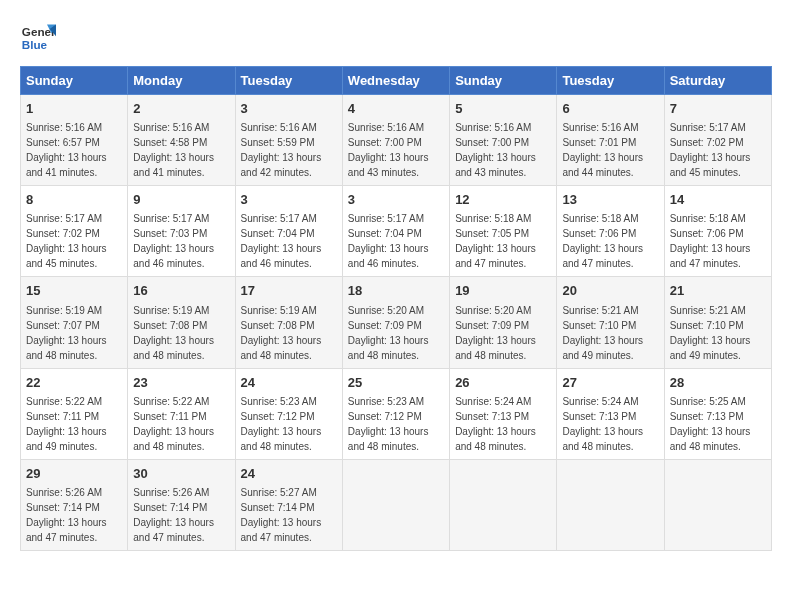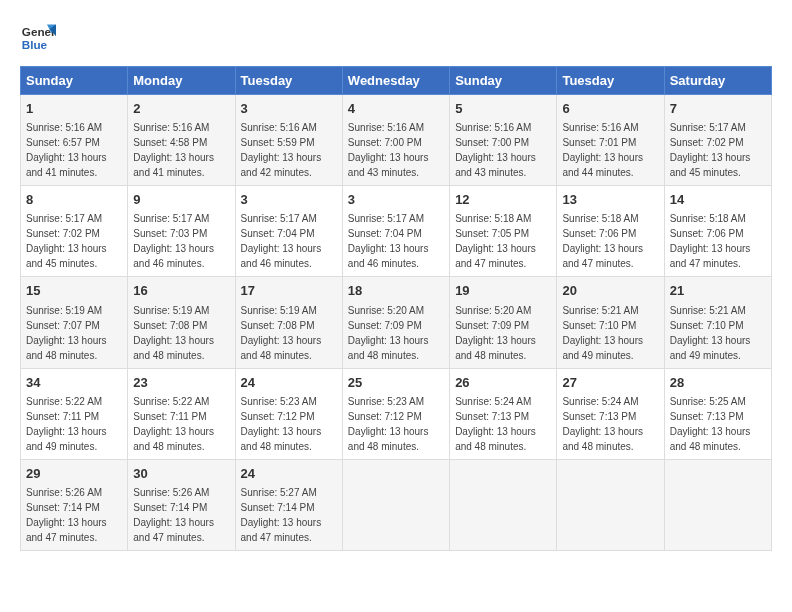--- a/index.html
+++ b/index.html
@@ -135,21 +135,21 @@
       <tr>
         <td><span class="day-num">15</span><span class="day-info">Sunrise: 5:19 AM</span><br><span class="day-info">Sunset: 7:07 PM</span><br><span class="day-info">Daylight: 13 hours and 48 minutes.</span></td>
         <td><span class="day-num">16</span><span class="day-info">Sunrise: 5:19 AM</span><br><span class="day-info">Sunset: 7:08 PM</span><br><span class="day-info">Daylight: 13 hours and 48 minutes.</span></td>
         <td><span class="day-num">17</span><span class="day-info">Sunrise: 5:19 AM</span><br><span class="day-info">Sunset: 7:08 PM</span><br><span class="day-info">Daylight: 13 hours and 48 minutes.</span></td>
         <td><span class="day-num">18</span><span class="day-info">Sunrise: 5:20 AM</span><br><span class="day-info">Sunset: 7:09 PM</span><br><span class="day-info">Daylight: 13 hours and 48 minutes.</span></td>
         <td><span class="day-num">19</span><span class="day-info">Sunrise: 5:20 AM</span><br><span class="day-info">Sunset: 7:09 PM</span><br><span class="day-info">Daylight: 13 hours and 48 minutes.</span></td>
         <td><span class="day-num">20</span><span class="day-info">Sunrise: 5:21 AM</span><br><span class="day-info">Sunset: 7:10 PM</span><br><span class="day-info">Daylight: 13 hours and 49 minutes.</span></td>
         <td><span class="day-num">21</span><span class="day-info">Sunrise: 5:21 AM</span><br><span class="day-info">Sunset: 7:10 PM</span><br><span class="day-info">Daylight: 13 hours and 49 minutes.</span></td>
       </tr>
       <tr>
-        <td><span class="day-num">34</span><span class="day-info">Sunrise: 5:22 AM</span><br><span class="day-info">Sunset: 7:11 PM</span><br><span class="day-info">Daylight: 13 hours and 49 minutes.</span></td>
+        <td><span class="day-num">22</span><span class="day-info">Sunrise: 5:22 AM</span><br><span class="day-info">Sunset: 7:11 PM</span><br><span class="day-info">Daylight: 13 hours and 49 minutes.</span></td>
         <td><span class="day-num">23</span><span class="day-info">Sunrise: 5:22 AM</span><br><span class="day-info">Sunset: 7:11 PM</span><br><span class="day-info">Daylight: 13 hours and 48 minutes.</span></td>
         <td><span class="day-num">24</span><span class="day-info">Sunrise: 5:23 AM</span><br><span class="day-info">Sunset: 7:12 PM</span><br><span class="day-info">Daylight: 13 hours and 48 minutes.</span></td>
         <td><span class="day-num">25</span><span class="day-info">Sunrise: 5:23 AM</span><br><span class="day-info">Sunset: 7:12 PM</span><br><span class="day-info">Daylight: 13 hours and 48 minutes.</span></td>
         <td><span class="day-num">26</span><span class="day-info">Sunrise: 5:24 AM</span><br><span class="day-info">Sunset: 7:13 PM</span><br><span class="day-info">Daylight: 13 hours and 48 minutes.</span></td>
         <td><span class="day-num">27</span><span class="day-info">Sunrise: 5:24 AM</span><br><span class="day-info">Sunset: 7:13 PM</span><br><span class="day-info">Daylight: 13 hours and 48 minutes.</span></td>
         <td><span class="day-num">28</span><span class="day-info">Sunrise: 5:25 AM</span><br><span class="day-info">Sunset: 7:13 PM</span><br><span class="day-info">Daylight: 13 hours and 48 minutes.</span></td>
       </tr>
       <tr>
         <td><span class="day-num">29</span><span class="day-info">Sunrise: 5:26 AM</span><br><span class="day-info">Sunset: 7:14 PM</span><br><span class="day-info">Daylight: 13 hours and 47 minutes.</span></td>
         <td><span class="day-num">30</span><span class="day-info">Sunrise: 5:26 AM</span><br><span class="day-info">Sunset: 7:14 PM</span><br><span class="day-info">Daylight: 13 hours and 47 minutes.</span></td>

